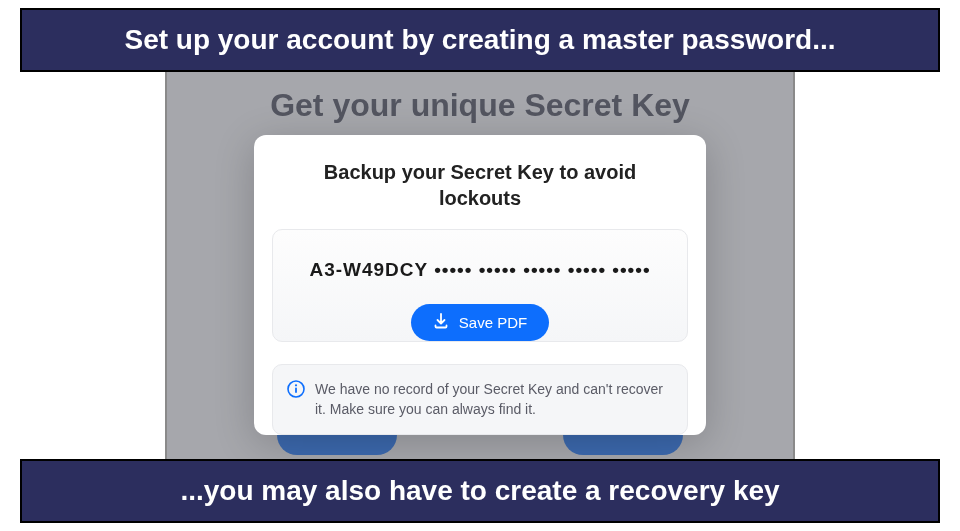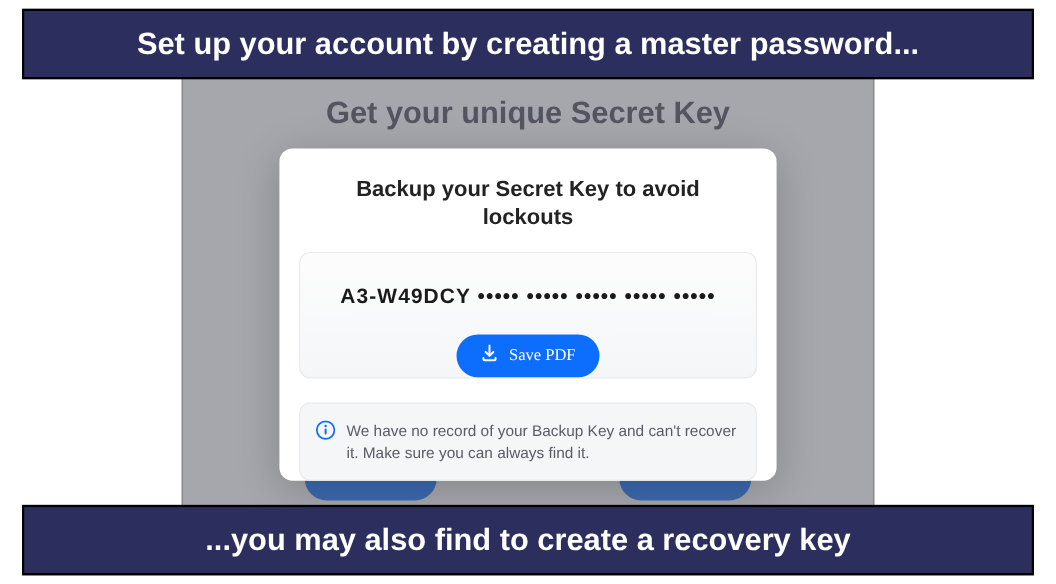--- a/index.html
+++ b/index.html
@@ -35,21 +35,21 @@
       background: #f5f6f8;
       border-top: 1px solid #d6d6d6;
       border-left: 2px solid #8a8a8a;
       border-right: 2px solid #8a8a8a;
       border-bottom: 1px solid #d6d6d6;
       z-index: 1;
       overflow: hidden;
     }
     .page-heading {
       text-align: center;
-      font-size: 28px;
+      font-size: 32px;
       font-weight: 700;
       color: #3f4050;
       margin-top: 22px;
     }
     .blue-circle {
       width: 50px;
       height: 50px;
       border-radius: 50%;
       background: #0d6efd;
       margin: 25px auto 0;
@@ -100,21 +100,20 @@
       gap: 10px;
       margin-top: 16px;
       background: #0d6efd;
       color: #fff;
       border: none;
       border-radius: 22px;
       padding: 9px 22px;
       font-size: 15px;
       font-weight: 500;
       cursor: pointer;
-      font-family: Liberation Serif, serif;
     }
     .save-btn .dl-icon {
       display: inline-block;
     }
     .info-box {
       margin-top: 22px;
       display: flex;
       align-items: flex-start;
       gap: 10px;
       background: #f5f6f8;
@@ -174,18 +173,18 @@
     </div>
 
     <div class="info-box">
       <span class="info-ic">
         <svg width="18" height="18" viewBox="0 0 18 18">
           <circle cx="9" cy="9" r="8" fill="none" stroke="#0d6efd" stroke-width="1.6"></circle>
           <circle cx="9" cy="5.3" r="1.1" fill="#0d6efd"></circle>
           <rect x="8.1" y="7.6" width="1.8" height="5.4" rx="0.9" fill="#0d6efd"></rect>
         </svg>
       </span>
-      <div class="info-text">We have no record of your Backup Key and can't recover it. Make sure you can always find it.</div>
+      <div class="info-text">We have no record of your Secret Key and can't recover it. Make sure you can always find it.</div>
     </div>
   </div>
 </div>
 
-<div class="caption-bar caption-bottom">...you may also find to create a recovery key</div>
+<div class="caption-bar caption-bottom">...you may also have to create a recovery key</div>
 
 </body></html>

